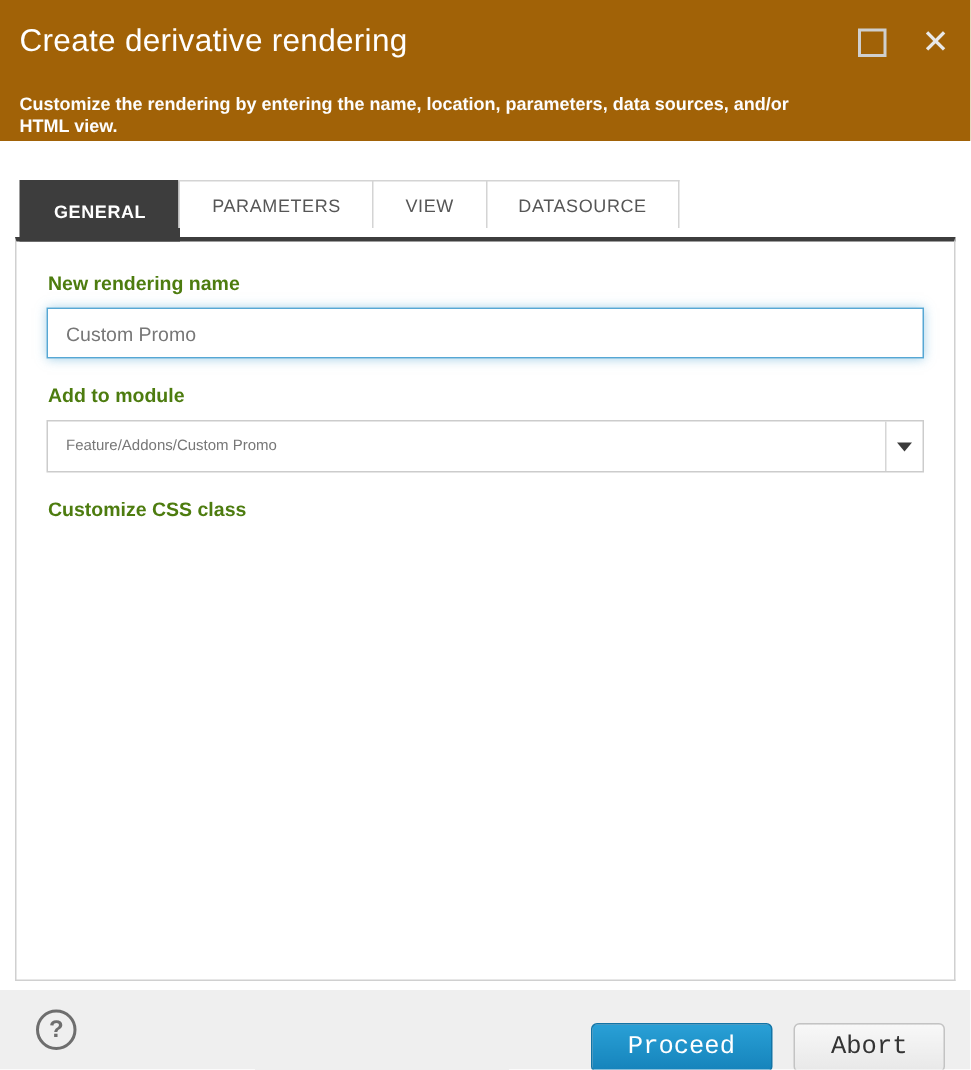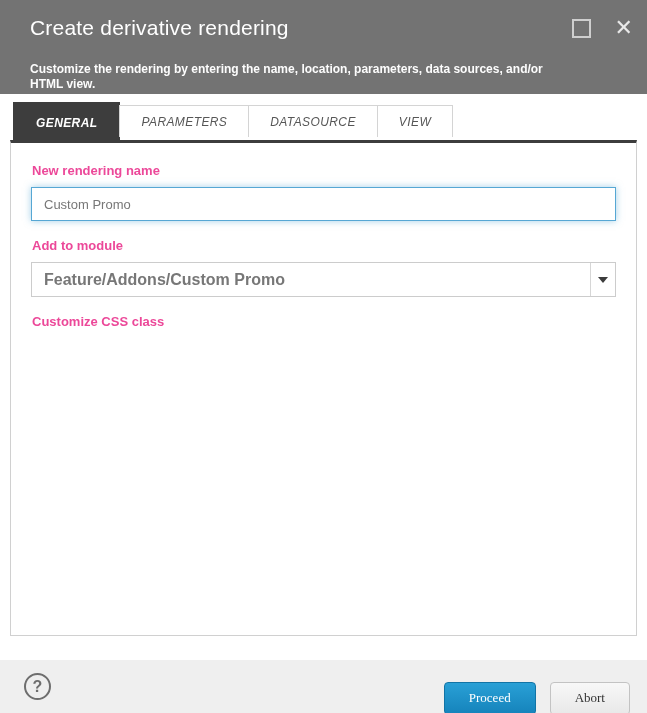--- a/index.html
+++ b/index.html
@@ -7,22 +7,22 @@
   body {
     font-family: "Liberation Sans", "DejaVu Sans", sans-serif;
     background: #ffffff;
     overflow: hidden;
     position: relative;
   }
 
   
   .dlg-header {
     height: 94px;
-    background: #737373;
-    padding: 15px 60px 0 30px;
+    background: #a16207;
+    padding: 15px 60px 0 13px;
     position: relative;
   }
   .dlg-title {
     color: #ffffff;
     font-size: 21px;
     font-weight: 400;
     letter-spacing: 0.2px;
     line-height: 26px;
   }
   .dlg-subtitle {
@@ -52,26 +52,25 @@
     color: #e9e9e9;
     font-size: 22px;
     line-height: 22px;
     font-weight: 400;
     cursor: pointer;
   }
 
   
   .tabbar {
     display: flex;
-    align-items: center;
-    margin: 8px 10px 0 10px;
+    align-items: flex-start;
+    margin: 26px 10px 0 10px;
     height: 38px;
     position: relative;
     z-index: 2;
-    font-style: italic;
   }
   .tab {
     height: 32px;
     padding: 0 21px;
     display: flex;
     align-items: center;
     font-size: 12px;
     letter-spacing: 0.4px;
     cursor: pointer;
     background: #ffffff;
@@ -99,21 +98,21 @@
     border: 1px solid #d0d0d0;
     border-top: 3px solid #3d3d3d;
     padding: 20px 20px 0 20px;
     position: relative;
     z-index: 1;
   }
   .field-label {
     display: block;
     font-size: 13px;
     font-weight: 700;
-    color: #ec4899;
+    color: #4d7c0f;
     margin: 0 0 9px 1px;
   }
   .text-input {
     width: 100%;
     height: 34px;
     border: 1px solid #cccccc;
     padding: 0 12px;
     font-family: "Liberation Sans", "DejaVu Sans", sans-serif;
     font-size: 13px;
     color: #777777;
@@ -134,25 +133,24 @@
     background: #ffffff;
     display: flex;
     align-items: stretch;
     cursor: pointer;
   }
   .select-value {
     flex: 1;
     display: flex;
     align-items: center;
     padding: 0 12px;
-    font-size: 16px;
+    font-size: 10px;
     color: #777777;
     overflow: hidden;
     white-space: nowrap;
-    font-weight: bold;
   }
   .select-arrow-zone {
     width: 25px;
     border-left: 1px solid #d6d6d6;
     display: flex;
     align-items: center;
     justify-content: center;
   }
   .select-arrow {
     width: 0; height: 0;
@@ -183,22 +181,22 @@
     align-items: center;
     justify-content: center;
     cursor: pointer;
     background: transparent;
     font-family: "Liberation Sans", "DejaVu Sans", sans-serif;
   }
   .footer-spacer { flex: 1; }
   .btn {
     height: 33px;
     border-radius: 4px;
-    font-family: Liberation Serif, serif;
-    font-size: 13px;
+    font-family: Liberation Mono, monospace;
+    font-size: 17px;
     cursor: pointer;
     padding: 0 24px;
     margin-top: 23px;
   }
   .btn-primary {
     background: linear-gradient(#29a0d6, #1583bb);
     border: 1px solid #1274a6;
     color: #ffffff;
     margin-right: 14px;
   }
@@ -216,22 +214,22 @@
   <div class="dlg-subtitle">Customize the rendering by entering the name, location, parameters, data sources, and/or HTML view.</div>
   <div class="hdr-icons">
     <span class="icon-maximize"></span>
     <span class="icon-close">✕</span>
   </div>
 </div>
 
 <div class="tabbar">
   <div class="tab active">GENERAL</div>
   <div class="tab">PARAMETERS</div>
+  <div class="tab">VIEW</div>
   <div class="tab">DATASOURCE</div>
-  <div class="tab">VIEW</div>
 </div>
 
 <div class="panel">
 
   <label class="field-label">New rendering name</label>
   <input class="text-input focused" type="text" autofocus="" value="Custom Promo" style="">
 
   <div class="field-gap"></div>
 
   <label class="field-label">Add to module</label>

